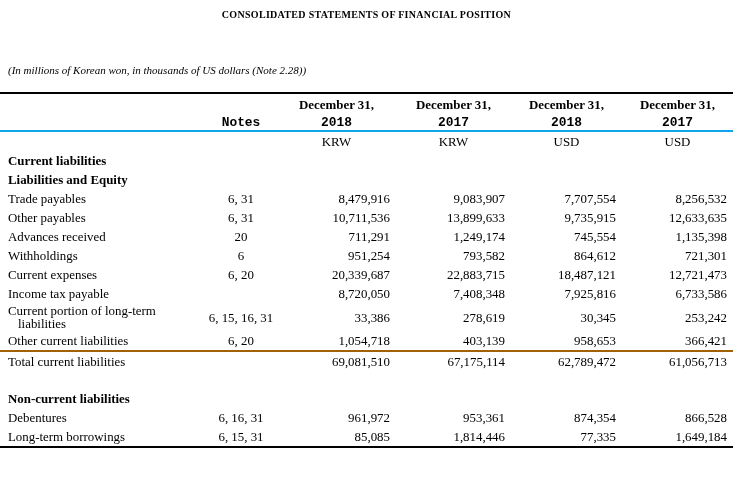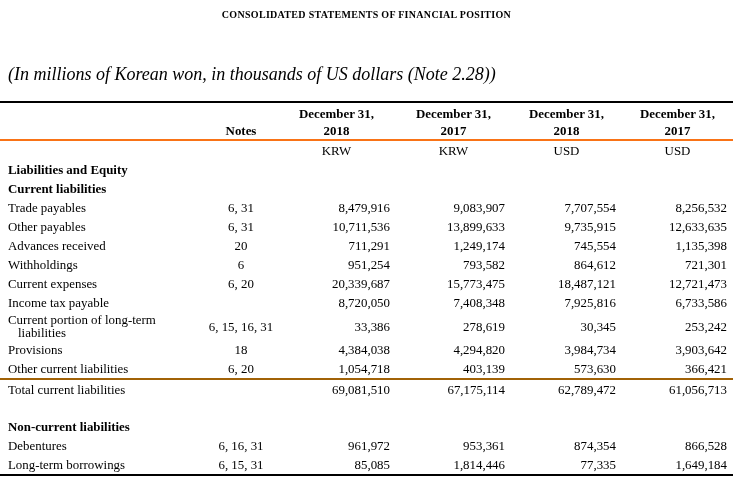--- a/index.html
+++ b/index.html
@@ -11,41 +11,41 @@
     overflow: hidden;
   }
   .page { width: 733px; height: 492px; position: relative; }
   .title {
     margin: 0; padding-top: 9px;
     text-align: center;
     font-size: 10px; font-weight: bold; letter-spacing: 0.3px;
   }
   .subtitle {
     margin: 44px 0 0 8px;
-    font-style: italic; font-size: 18px;
+    font-style: italic; font-size: 11px;
   }
   table.fin {
     width: 733px; margin-top: 16px;
     border-collapse: collapse; table-layout: fixed;
     border-top: 2px solid #000;
     border-bottom: 2px solid #000;
     font-size: 12.9px;
   }
   td { padding: 0; vertical-align: middle; overflow: hidden; white-space: nowrap; }
   .label { padding-left: 8px; text-align: left; }
   .hang {
     white-space: normal;
     padding-left: 18px; text-indent: -10px;
     line-height: 13.5px;
     margin-top: 38px;
   }
   .num { text-align: right; padding-right: 6px; }
   .c { text-align: center; }
   tr.hdr1 td { height: 21px; padding-top: 3px; font-weight: bold; }
-  tr.hdr2 td { height: 17px; font-weight: bold; border-bottom: 2px solid #f97316; }
+  tr.hdr2 td { height: 17px; font-weight: bold; border-bottom: 2px solid #0ea5e9; font-family: Liberation Mono, monospace; }
   tr.unit td { height: 21px; }
   tr.sec td { height: 19px; font-weight: bold; }
   tr.data td { height: 19px; }
   tr.wrap td { height: 28px; }
   tr.total td { height: 21px; font-weight: normal; border-top: 2px solid #a16207; }
   tr.spacer td { height: 18px; }
 </style>
 </head>
 <body>
 
@@ -87,26 +87,26 @@
       <tr class="unit">
         <td></td>
         <td></td>
         <td class="c">KRW</td>
         <td class="c">KRW</td>
         <td class="c">USD</td>
         <td class="c">USD</td>
       </tr>
 
       <tr class="sec">
+        <td class="label">Current liabilities</td>
+        <td colspan="5"></td>
+      </tr>
+
+      <tr class="sec">
         <td class="label">Liabilities and Equity</td>
-        <td colspan="5"></td>
-      </tr>
-
-      <tr class="sec">
-        <td class="label">Current liabilities</td>
         <td colspan="5"></td>
       </tr>
 
       <tr class="data">
         <td class="label">Trade payables</td>
         <td class="c">6, 31</td>
         <td class="num">8,479,916</td>
         <td class="num">9,083,907</td>
         <td class="num">7,707,554</td>
         <td class="num">8,256,532</td>
@@ -137,21 +137,21 @@
         <td class="num">951,254</td>
         <td class="num">793,582</td>
         <td class="num">864,612</td>
         <td class="num">721,301</td>
       </tr>
 
       <tr class="data">
         <td class="label">Current expenses</td>
         <td class="c">6, 20</td>
         <td class="num">20,339,687</td>
-        <td class="num">15,773,475</td>
+        <td class="num">22,883,715</td>
         <td class="num">18,487,121</td>
         <td class="num">12,721,473</td>
       </tr>
 
       <tr class="data">
         <td class="label">Income tax payable</td>
         <td class="c"></td>
         <td class="num">8,720,050</td>
         <td class="num">7,408,348</td>
         <td class="num">7,925,816</td>
@@ -160,35 +160,27 @@
 
       <tr class="wrap">
         <td class="label hang">Current portion of long-term liabilities</td>
         <td class="c">6, 15, 16, 31</td>
         <td class="num">33,386</td>
         <td class="num">278,619</td>
         <td class="num">30,345</td>
         <td class="num">253,242</td>
       </tr>
 
-      <tr class="data">
-        <td class="label">Provisions</td>
-        <td class="c">18</td>
-        <td class="num">4,384,038</td>
-        <td class="num">4,294,820</td>
-        <td class="num">3,984,734</td>
-        <td class="num">3,903,642</td>
-      </tr>
 
       <tr class="data">
         <td class="label">Other current liabilities</td>
         <td class="c">6, 20</td>
         <td class="num">1,054,718</td>
         <td class="num">403,139</td>
-        <td class="num">573,630</td>
+        <td class="num">958,653</td>
         <td class="num">366,421</td>
       </tr>
 
       <tr class="total">
         <td class="label">Total current liabilities</td>
         <td class="c"></td>
         <td class="num">69,081,510</td>
         <td class="num">67,175,114</td>
         <td class="num">62,789,472</td>
         <td class="num">61,056,713</td>

